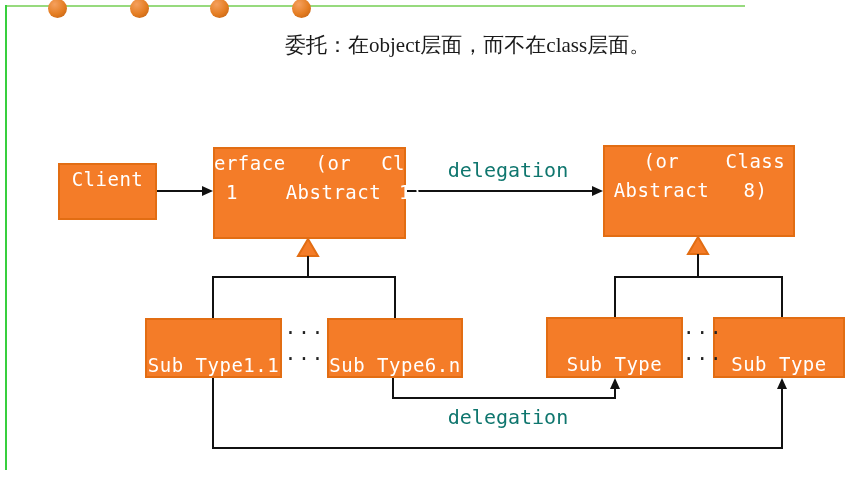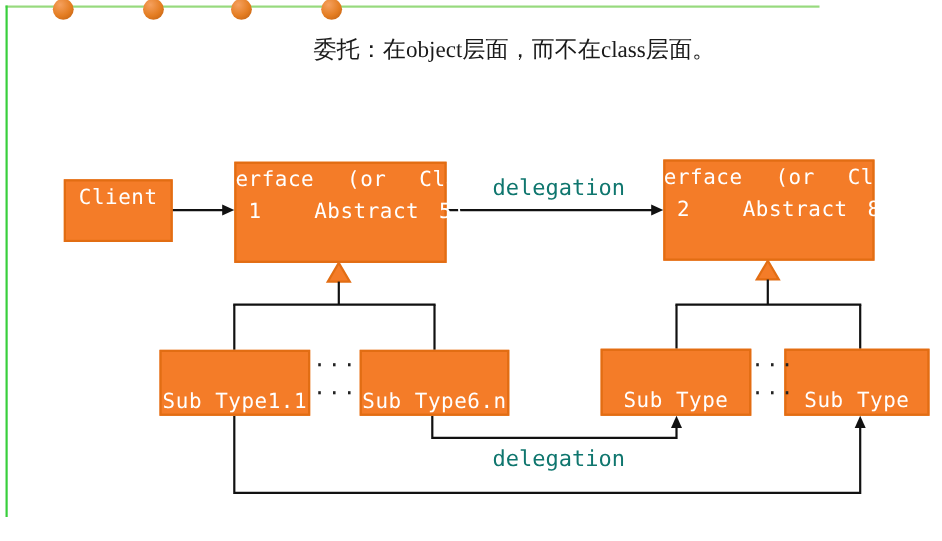--- a/index.html
+++ b/index.html
@@ -94,25 +94,24 @@
     </g>
   </svg>
 
   <div class="box" style="left:10px;top:163px;width:99px;height:57px;margin-left:48px;">
     <span>Client</span>
   </div>
 
   <div class="box" style="left:213px;top:147px;width:193px;height:92px;">
     <span>Interface 1</span>
     <span>(or Abstract</span>
-    <span>Class 5)</span>
+    <span>Class 1)</span>
   </div>
 
   <div class="box" style="left:603px;top:145px;width:192px;height:92px;">
-    <span>Interface 2</span>
     <span>(or Abstract</span>
     <span>Class 8)</span>
   </div>
 
   <div class="box small" style="left:145px;top:318px;width:137px;height:60px;">
     <span>Sub Type</span>
     <span>1.1</span>
   </div>
 
   <div class="box small" style="left:327px;top:318px;width:136px;height:60px;">

